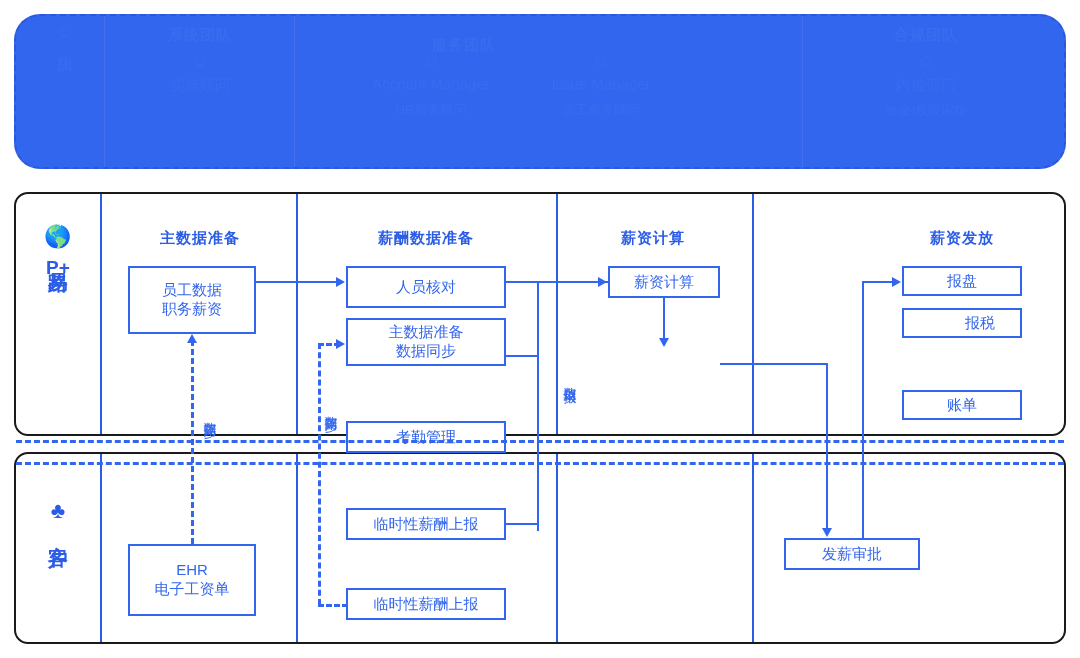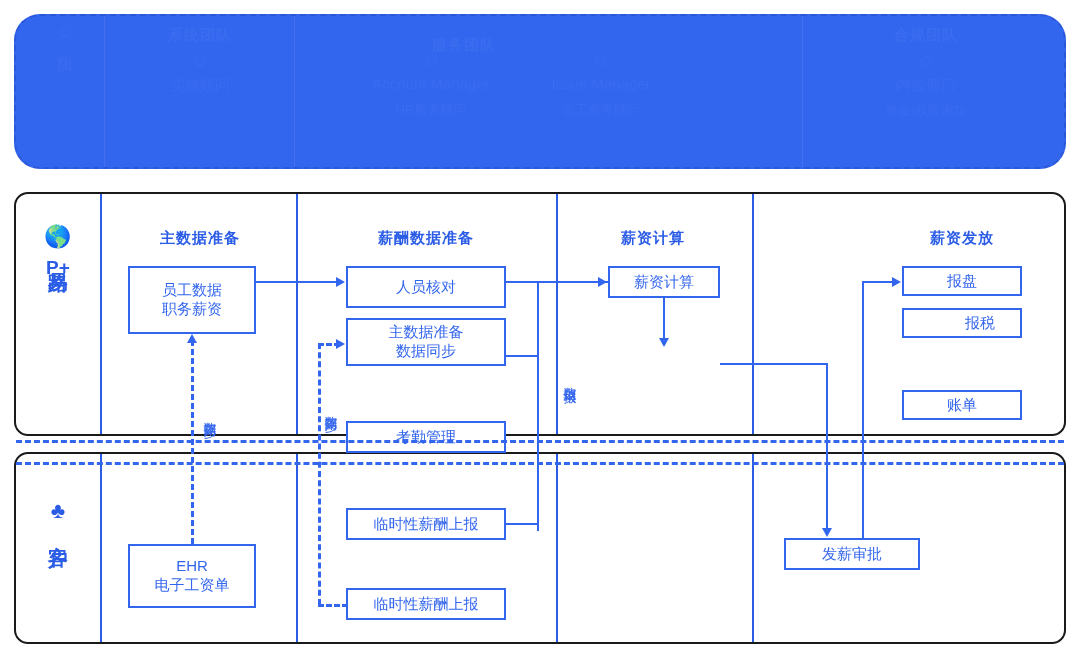--- a/index.html
+++ b/index.html
@@ -150,21 +150,21 @@
 
   <div class="box" style="left:346px;top:385px;width:160px;height:32px;margin-top:36px;">考勤管理</div>
 
   <div class="box" style="left:608px;top:266px;width:112px;height:32px;">薪资计算</div>
 
 
   <div class="box" style="left:902px;top:266px;width:120px;height:30px;">报盘</div>
   <div class="box" style="left:902px;top:308px;width:120px;height:30px;padding-left:36px;">报税</div>
   <div class="box" style="left:902px;top:390px;width:120px;height:30px;">账单</div>
 
-  <div class="box" style="left:128px;top:544px;width:128px;height:64px;flex-direction:column;">
+  <div class="box" style="left:128px;top:544px;width:128px;height:72px;flex-direction:column;">
     <div>EHR</div>
     <div>电子工资单</div>
   </div>
 
   <div class="box" style="left:346px;top:508px;width:160px;height:32px;">临时性薪酬上报</div>
 
   <div class="box" style="left:346px;top:588px;width:160px;height:32px;">临时性薪酬上报</div>
 
   <div class="box" style="left:784px;top:538px;width:136px;height:32px;">发薪审批</div>
 

